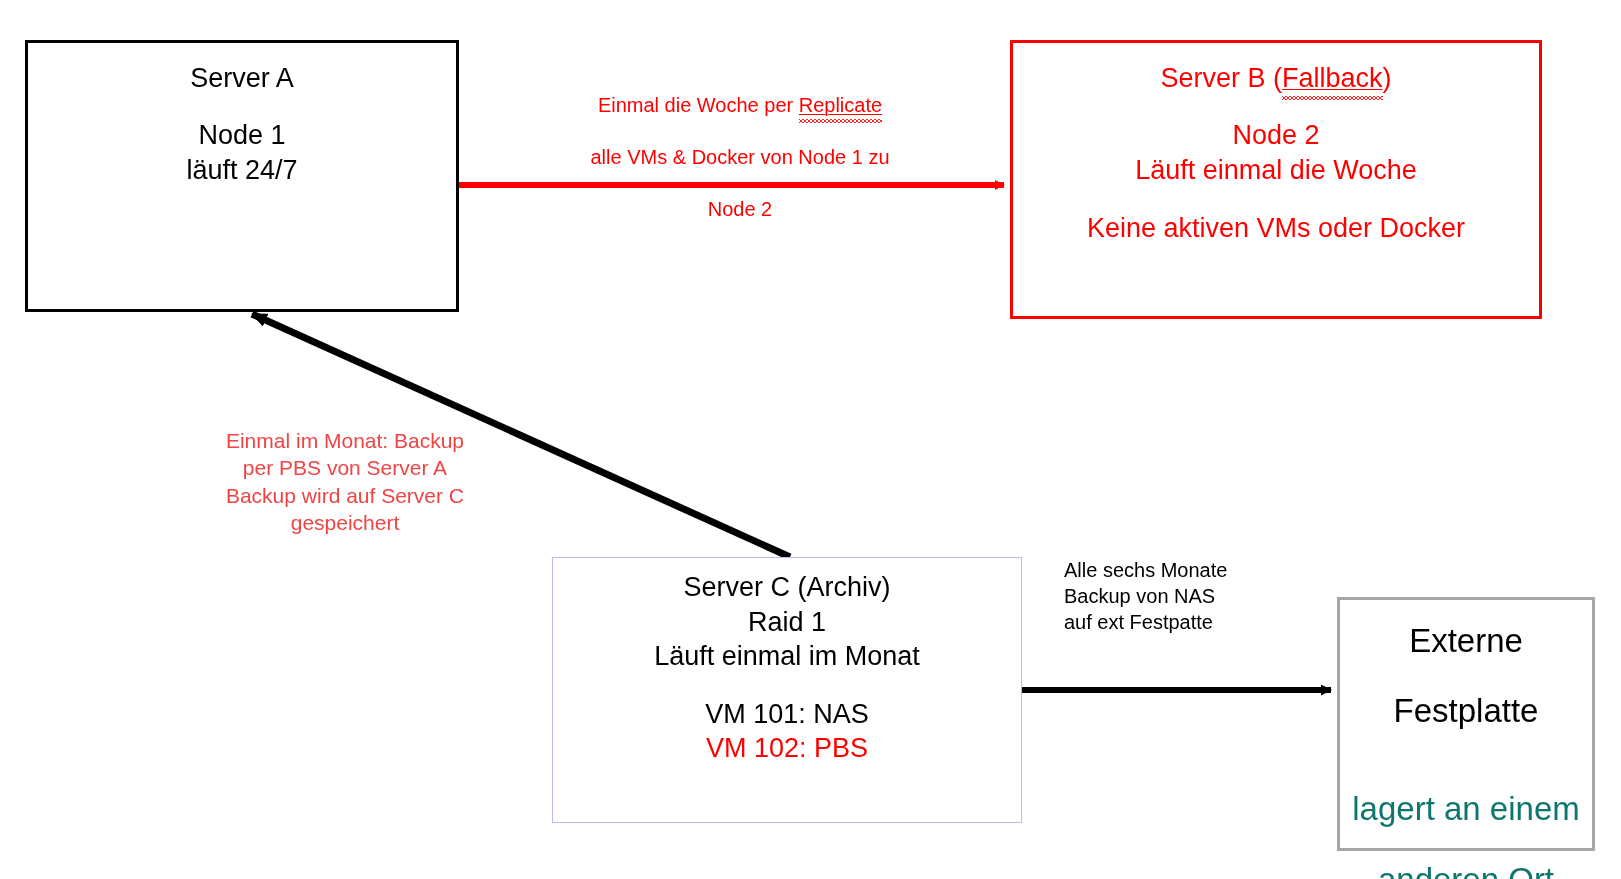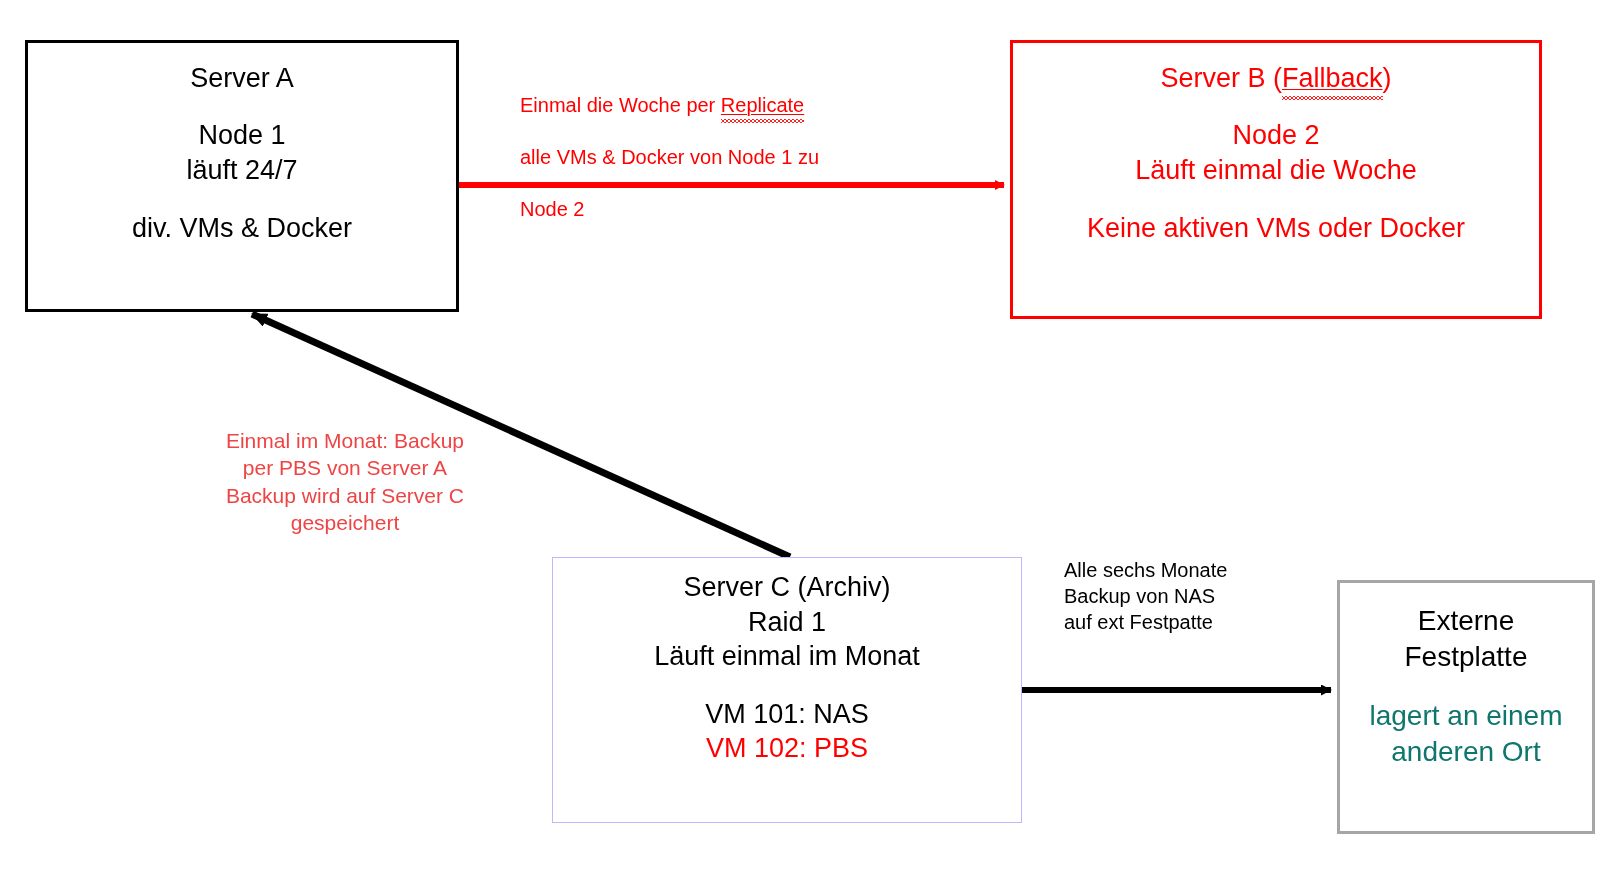--- a/index.html
+++ b/index.html
@@ -61,27 +61,28 @@
     width: 470px;
     height: 266px;
     border: 1px solid #c4b5fd;
     color: #000000;
     font-size: 27px;
     padding-top: 12px;
   }
   
   #external-drive {
     left: 1337px;
-    top: 580px;
+    top: 597px;
     width: 258px;
     height: 254px;
     border: 3px solid #a6a6a6;
     color: #000000;
-    font-size: 28px;
+    font-size: 33px;
     padding-top: 20px;
+    gap: 28px;
   }
   #external-drive .red {
     color: #0f766e;
   }
 
   .red-text { color: #ff0000; }
   .black-text { color: #000000; text-align: right; }
 
   
   .spell {
@@ -109,21 +110,21 @@
   
   .edge-label {
     position: absolute;
     line-height: 1.3;
     white-space: pre-line;
   }
   #label-replicate {
     left: 520px;
     top: 66px;
     width: 440px;
-    text-align: left;
+    text-align: center;
     color: #ff0000;
     font-size: 20px;
   }
   #label-pbs-backup {
     left: 175px;
     top: 427px;
     width: 340px;
     text-align: center;
     color: #ef4444;
     font-size: 21px;
@@ -171,21 +172,20 @@
 
     <line x1="1022" y1="690" x2="1331" y2="690" stroke="#000000" stroke-width="6" marker-end="url(#arrow-black)"></line>
   </svg>
 
   <div class="node" id="server-a">
     <div class="line">Server A</div>
     <div class="spacer"></div>
     <div class="line">Node 1</div>
     <div class="line">läuft 24/7</div>
     <div class="spacer"></div>
-    <div class="line">div. VMs &amp; Docker</div>
   </div>
 
   <div class="node" id="server-b">
     <div class="line"><span>Server B (</span><span class="spell">Fallback</span><span>)</span></div>
     <div class="spacer"></div>
     <div class="line">Node 2</div>
     <div class="line">Läuft einmal die Woche</div>
     <div class="spacer"></div>
     <div class="line">Keine aktiven VMs oder Docker</div>
   </div>

